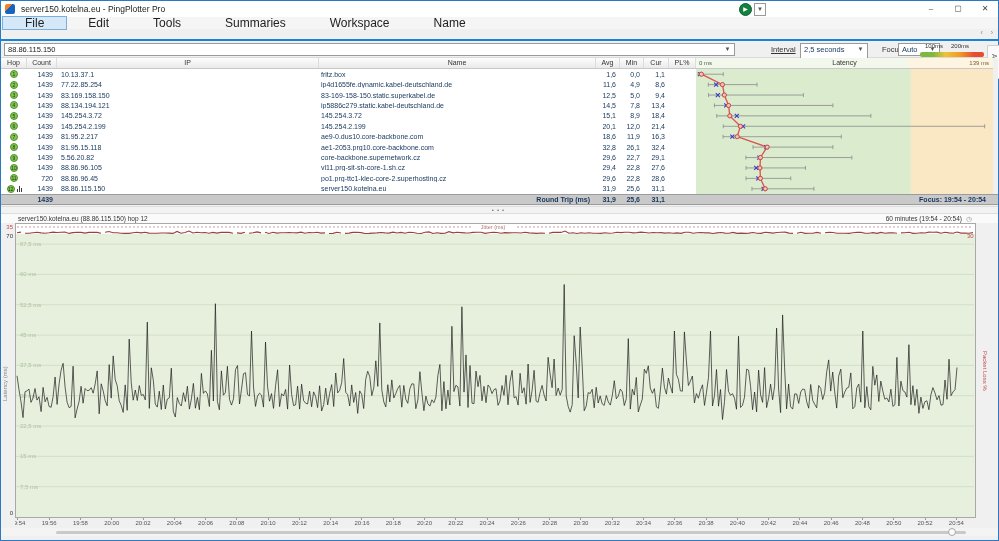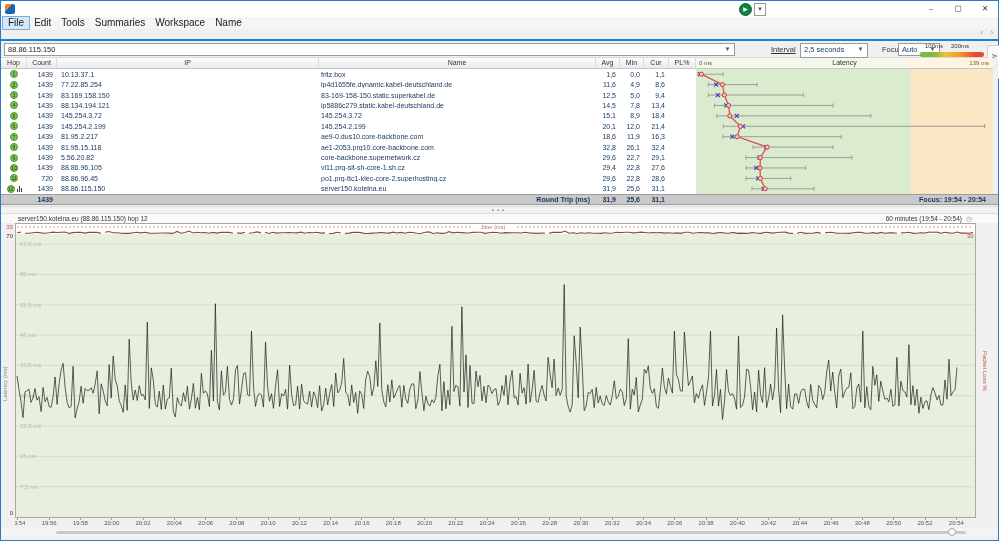--- a/index.html
+++ b/index.html
@@ -10,21 +10,21 @@
 
   
   .titlebar { left:0; top:0; width:997px; height:16px; background:#ffffff; }
   .app-icon { left:4px; top:3px; width:10px; height:10px; border-radius:2px;
               background:linear-gradient(135deg,#f58220 0 40%,#1565c0 40% 100%); }
   .title-text { left:20px; top:0; height:16px; line-height:16px; font-size:8.5px; color:#222; }
   .winbtn { top:0; width:26px; height:16px; line-height:16px; text-align:center; font-size:8px; color:#444; }
 
   
   .menubar { left:0; top:16px; width:997px; height:12px; background:#f5f5f5; display:flex; align-items:stretch; padding-left:2px; }
-  .menu-item { font-size:10px; line-height:12px; color:#222; padding:0 5px; }
+  .menu-item { font-size:12px; line-height:12px; color:#222; padding:0 22px; }
   .menu-item.active { background:#d5e8f8; outline:1px solid #7ab0df; }
 
   
   .tabbar { left:0; top:28px; width:997px; height:12px; background:#f0f0f0; display:flex; }
   .tab { display:flex; align-items:center; gap:3px; padding:0 6px; font-size:7.5px; color:#333; height:10px; margin-top:0; }
   .tab.active { background:#1883d7; color:#fff; height:12px; }
   .tab .check { font-size:6.5px; color:#0c6b46; }
   .tab.active .check { color:#fff; }
   .tab .close-x { font-size:6.5px; color:#222; font-weight:bold; }
   .tab .grid-ic { font-size:6.5px; color:#666; }
@@ -99,20 +99,21 @@
   .hscroll .thumb { position:absolute; left:947px; top:0; width:8px; height:8px; border-radius:50%; background:#fbfbfb; border:1px solid #a8a8a8; }
   .bottom-strip { left:0; top:535px; width:997px; height:4px; background:#f0f0f0; }
 </style>
 </head>
 <body>
 
 <div class="window">
 
   <div class="abs titlebar">
     <div class="abs app-icon"></div>
+    <div class="abs title-text">server150.kotelna.eu - PingPlotter Pro</div>
     <div class="abs winbtn" style="right:54px;">–</div>
     <div class="abs winbtn" style="right:27px;">▢</div>
     <div class="abs winbtn" style="right:0;">✕</div>
   </div>
 
   <div class="abs menubar" id="menubar">
       <span class="menu-item active">File</span>
       <span class="menu-item">Edit</span>
       <span class="menu-item">Tools</span>
       <span class="menu-item">Summaries</span>
@@ -124,21 +125,21 @@
   <div class="abs tab-underline"></div>
 
   <div class="abs toolbar"></div>
   <div class="combo abs" style="left:3px; top:42px; width:731px; height:13px;">
     <input class="target-input" value="88.86.115.150" style="">
     <div class="arrow">▼</div>
   </div>
   <div class="abs play-btn">▶</div>
   <div class="abs play-drop">▼</div>
   <div class="tb-label" style="left:770px;text-decoration:underline;">Interval</div>
-  <div class="combo abs" style="left:799px; top:42px; width:68px; height:15px; line-height:11px; padding-left:3px;">
+  <div class="combo abs" style="left:799px; top:42px; width:68px; height:26px; line-height:11px; padding-left:3px;">
     <span>2,5 seconds</span>
     <div class="arrow">▼</div>
   </div>
   <div class="tb-label" style="left:873px;margin-left:8px;">Focus</div>
   <div class="combo abs" style="left:897px; top:42px; width:42px; height:13px; line-height:11px; padding-left:3px;">
     <span>Auto</span>
     <div class="arrow">▼</div>
   </div>
   <div class="legend-label" style="left:924px;">100ms</div>
   <div class="legend-label" style="left:950px;">200ms</div>

